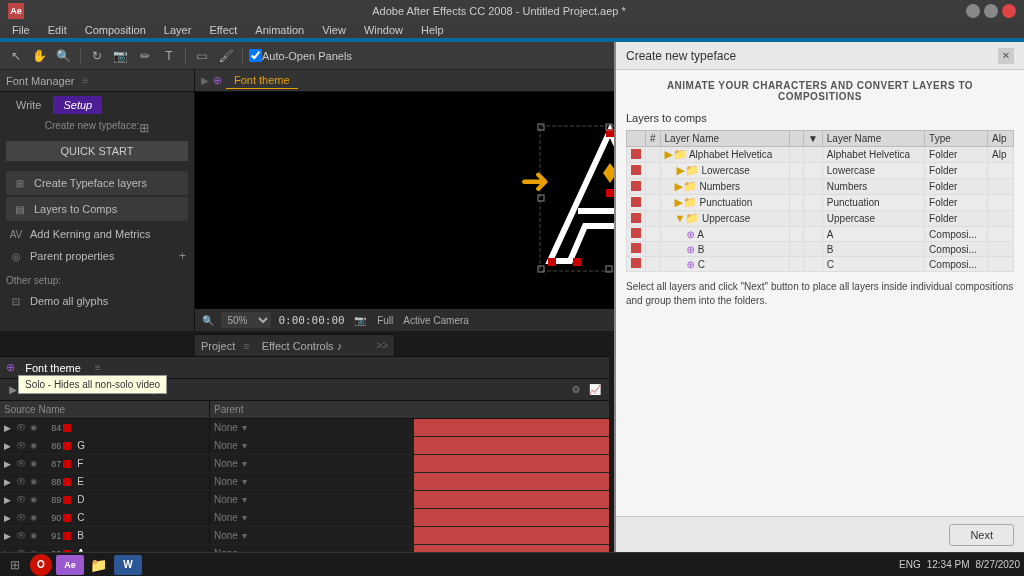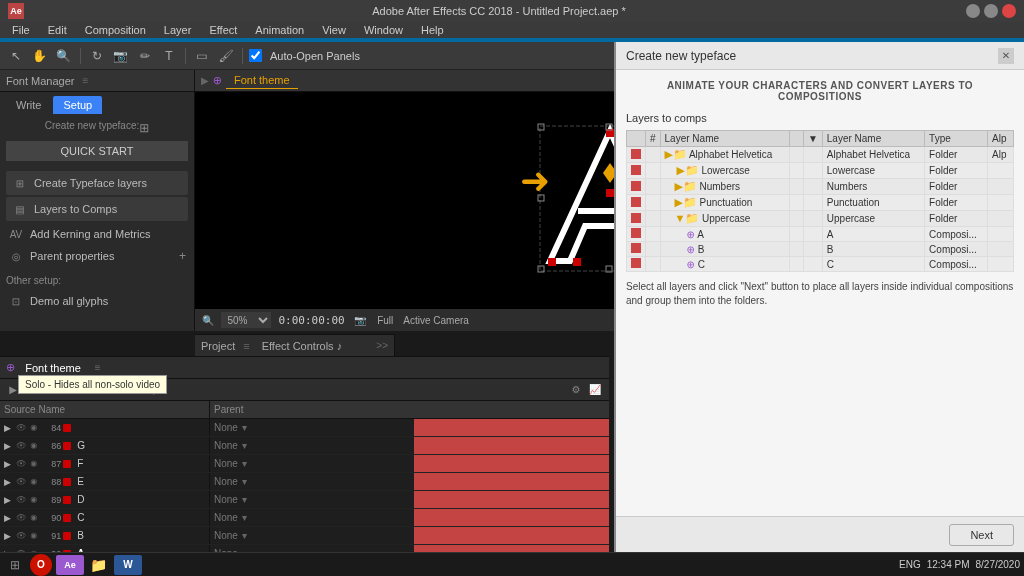--- a/index.html
+++ b/index.html
@@ -23,21 +23,21 @@
     #toolbar { height: 28px; background: #3a3a3a; display: flex; align-items: center; padding: 0 6px; gap: 4px; border-bottom: 1px solid #222; }
     .toolbar-icon { width: 20px; height: 20px; display: flex; align-items: center; justify-content: center; color: #aaa; font-size: 12px; cursor: pointer; }
     .toolbar-sep { width: 1px; height: 16px; background: #555; margin: 0 2px; }
     #toolbar .essentials { margin-left: auto; color: #ccc; font-size: 11px; }
 
     
     #left-panel { width: 195px; background: #2a2a2a; border-right: 1px solid #111; display: flex; flex-direction: column; }
     #font-manager-header { height: 22px; background: #333; display: flex; align-items: center; padding: 0 6px; gap: 4px; border-bottom: 1px solid #111; font-size: 11px; color: #aaa; }
     #font-manager-tabs { display: flex; padding: 4px 6px 0; gap: 2px; }
     .fm-tab { padding: 3px 10px; font-size: 11px; color: #aaa; cursor: pointer; border-radius: 2px 2px 0 0; }
-    .fm-tab.active { background: #3b82f6; color: #fff; }
+    .fm-tab.active { background: #4c1d95; color: #fff; font-style: italic; }
     #font-manager-content { padding: 6px; flex: 1; }
     .section-label { font-size: 10px; color: #888; margin-bottom: 4px; }
     .create-typeface-row { display: flex; align-items: center; justify-content: center; margin-bottom: 6px; }
     .quick-start-btn { background: #444; border: none; color: #ccc; padding: 4px 0; width: 100%; text-align: center; cursor: pointer; font-size: 11px; margin-bottom: 8px; }
     .fm-menu-item { display: flex; align-items: center; gap: 6px; padding: 3px 2px; color: #bbb; font-size: 11px; cursor: pointer; }
     .fm-menu-item .icon-box { width: 16px; height: 16px; display: flex; align-items: center; justify-content: center; font-size: 10px; color: #888; }
     .fm-menu-item.with-bg { background: #3a3a3a; padding: 4px 6px; margin: 2px 0; border-radius: 2px; }
     .other-setup { font-size: 10px; color: #888; margin-top: 8px; margin-bottom: 4px; }
 
     
@@ -111,21 +111,21 @@
     .folder-icon { color: #d4a000; font-size: 11px; }
     .comp-icon { color: #9b59d0; font-size: 10px; }
   </style>
 </head>
 <body>
 
 <div id="title-bar">
   <div style="display:flex;align-items:center;">
     <div class="app-icon">Ae</div>
   </div>
-  <div class="title">Adobe After Effects CC 2018 - Untitled Project.aep *</div>
+  <div class="title">Adobe After Effects CC 2008 - Untitled Project.aep *</div>
   <div class="win-controls">
     <button class="win-btn min"></button>
     <button class="win-btn max"></button>
     <button class="win-btn close"></button>
   </div>
 </div>
 
 <div id="menu-bar">
   <span class="menu-item">File</span>
   <span class="menu-item">Edit</span>
@@ -144,21 +144,21 @@
   <div class="toolbar-icon">🔍</div>
   <div class="toolbar-sep"></div>
   <div class="toolbar-icon">↻</div>
   <div class="toolbar-icon">📷</div>
   <div class="toolbar-icon">✏</div>
   <div class="toolbar-icon">T</div>
   <div class="toolbar-sep"></div>
   <div class="toolbar-icon">▭</div>
   <div class="toolbar-icon">🖌</div>
   <div class="toolbar-sep"></div>
-  <div style="display:flex;align-items:center;gap:8px;">
+  <div style="display:flex;align-items:center;gap:0;">
     <input type="checkbox" checked="" style="">
     <span>Auto-Open Panels</span>
   </div>
   <div class="essentials">Essentials</div>
 </div>
 
 <div style="position:absolute;top:70px;left:0;right:0;bottom:245px;display:flex;">
 
   <div id="left-panel">
     <div id="font-manager-header">

